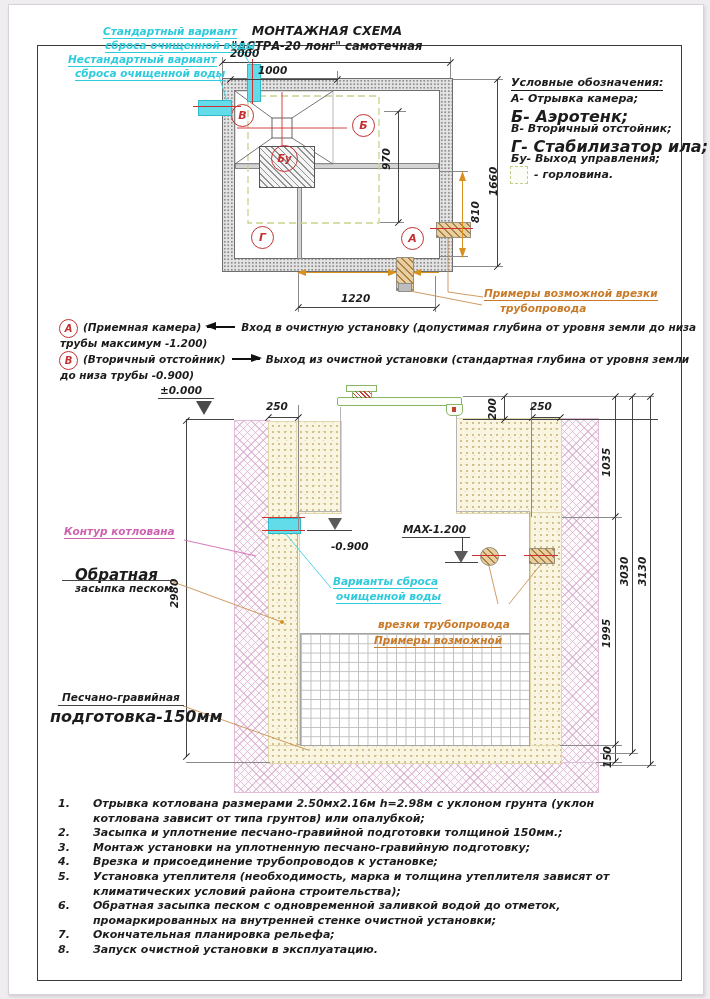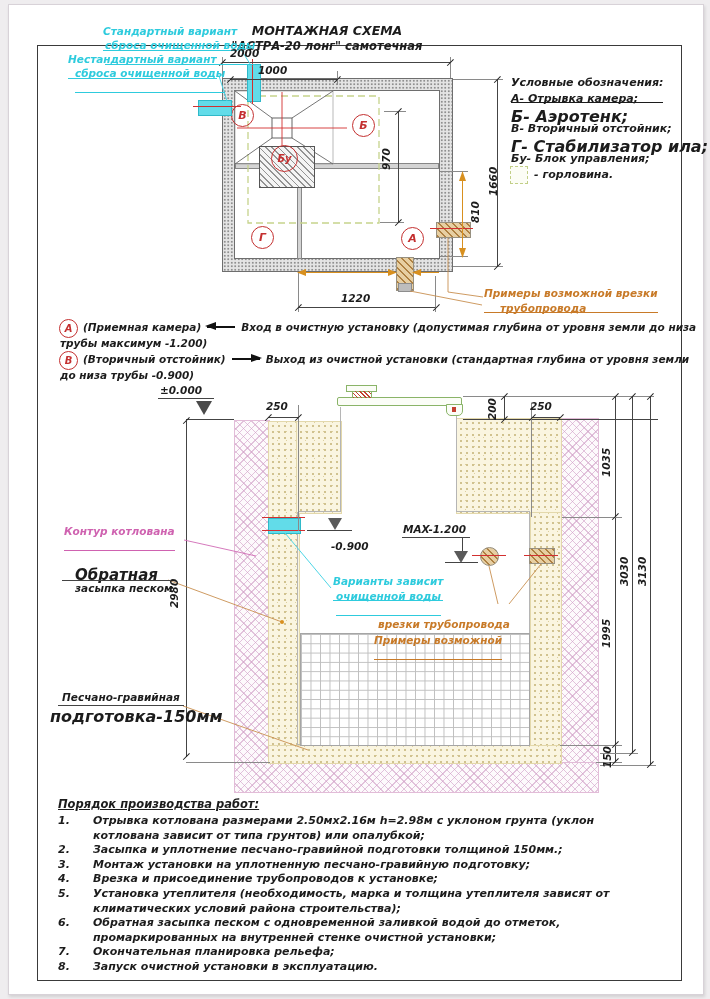--- a/index.html
+++ b/index.html
@@ -25,21 +25,21 @@
   .pipe{position:absolute;background-color:#e7cfa2;background-image:repeating-linear-gradient(45deg,rgba(150,95,25,.7) 0 1.5px,transparent 1.5px 5px);border:1px solid #979080}
   .oline{position:absolute;background:#d8901f;height:1.2px}
   .olinev{position:absolute;background:#d8901f;width:1.2px}
   .pink{position:absolute;background-color:#fdfafc;background-image:repeating-linear-gradient(45deg,rgba(208,158,198,.6) 0 1px,transparent 1px 5.5px),repeating-linear-gradient(135deg,rgba(208,158,198,.6) 0 1px,transparent 1px 5.5px);border:1px solid #e2bcd8}
   .sand{position:absolute;background-color:#faf5e0;background-image:radial-gradient(#cfc08c 0.7px,transparent 0.9px),radial-gradient(#dccf9f 0.7px,transparent 0.9px);background-size:6px 6px,9px 9px;background-position:1px 1px,4px 5px;border:0.5px solid #e3d8ab}
   .grid{position:absolute;background:#fff;background-image:linear-gradient(#bfbfbf 1px,transparent 1px),linear-gradient(90deg,#bfbfbf 1px,transparent 1px);background-size:9.5px 9.3px;border:1px solid #a5a5a5}
   .greenln{border:1.5px solid #8ab468;position:absolute;background:#fbfdf7}
   .cy{color:#2ecbdd}
   .org{color:#c87a28}
   .mag{color:#cf62b0}
-  .ul{border-bottom:1.2px solid currentColor;padding-bottom:13px}
+  .ul{border-bottom:1.2px solid currentColor;padding-bottom:1px}
   .arr{display:inline-block;width:28px;height:1.6px;background:#111;vertical-align:3px;margin:0 6px;position:relative}
   .arr.l:before{content:"";position:absolute;left:-2px;top:-4px;border-right:11px solid #111;border-top:4.5px solid transparent;border-bottom:4.5px solid transparent}
   .arr.r:after{content:"";position:absolute;right:-2px;top:-4px;border-left:11px solid #111;border-top:4.5px solid transparent;border-bottom:4.5px solid transparent}
   .tri{position:absolute;width:0;height:0;border-left:8px solid transparent;border-right:8px solid transparent;border-top:14px solid #4a4a4a}
   .tris{position:absolute;width:0;height:0;border-left:7px solid transparent;border-right:7px solid transparent;border-top:12px solid #5a5a5a}
   svg{position:absolute;left:0;top:0;pointer-events:none}
   .wo-item{display:flex;line-height:14.6px;font-size:11px}
   .wo-num{width:35px;flex:none}
   .wo-text{width:567px;white-space:normal}
 </style>
@@ -51,21 +51,21 @@
 </div>
 
 <div class="abs t" style="left:227px;top:23px;width:200px;text-align:center;font-size:12.5px">МОНТАЖНАЯ СХЕМА</div>
 <div class="abs t" style="left:227px;top:39px;width:200px;text-align:center;font-size:11.5px">"АСТРА-20 лонг" самотечная</div>
 
 <div class="abs t ul" style="left:511px;top:76px;font-size:11px">Условные обозначения:</div>
 <div class="abs t" style="left:511px;top:92px;font-size:11px">А- Отрывка камера;</div>
 <div class="abs t" style="left:511px;top:107px;font-size:16px">Б- Аэротенк;</div>
 <div class="abs t" style="left:511px;top:122px;font-size:11px">В- Вторичный отстойник;</div>
 <div class="abs t" style="left:511px;top:137px;font-size:16px">Г- Стабилизатор ила;</div>
-<div class="abs t" style="left:511px;top:152px;font-size:11px">Бу- Блок управления;</div>
+<div class="abs t" style="left:511px;top:152px;font-size:11px">Бу- Выход управления;</div>
 <div class="abs" style="left:510px;top:166px;width:16px;height:16px;border:1.5px dashed #c2cf87;background:#fcfdf6"></div>
 <div class="abs t" style="left:534px;top:168px;font-size:11px">- горловина.</div>
 
 <div class="stipple" style="left:222px;top:78px;width:229px;height:192px"></div>
 <div class="interior" style="left:234px;top:90px;width:204px;height:167px"></div>
 <div class="divider" style="left:235px;top:163px;width:202px;height:4px"></div>
 <div class="divider" style="left:297px;top:168px;width:3px;height:89px"></div>
 
 <svg width="710" height="999">
   <rect x="248" y="96" width="131" height="127" fill="none" stroke="#c6d38c" stroke-width="1.3" stroke-dasharray="7 4"></rect>
@@ -266,27 +266,26 @@
 <div class="abs t dim rot" style="left:618px;top:586px">3030</div>
 <div class="abs t dim rot" style="left:636px;top:586px">3130</div>
 
 <div class="abs t mag" style="left:64px;top:525px;font-size:10.5px"><span class="ul">Контур котлована</span></div>
 <div class="abs t" style="left:75px;top:566px;font-size:15px">Обратная</div>
 <div class="hl" style="left:62px;top:580px;width:108px"></div>
 <div class="abs t" style="left:75px;top:582px;font-size:10.5px">засыпка песком</div>
 <div class="abs t" style="left:62px;top:691px;font-size:10.5px">Песчано-гравийная</div>
 <div class="hl" style="left:58px;top:705px;width:126px"></div>
 <div class="abs t" style="left:50px;top:707px;font-size:16px">подготовка-150мм</div>
-<div class="abs t cy" style="left:333px;top:575px;font-size:10.5px"><span class="ul">Варианты зависит</span></div>
+<div class="abs t cy" style="left:333px;top:575px;font-size:10.5px"><span class="ul">Варианты сброса</span></div>
 <div class="abs t cy" style="left:336px;top:590px;font-size:10.5px"><span class="ul">очищенной воды</span></div>
 <div class="abs t org" style="left:374px;top:634px;font-size:10.5px"><span class="ul">Примеры возможной</span></div>
 <div class="abs t org" style="left:378px;top:618px;font-size:10.5px">врезки трубопровода</div>
 
 <div class="abs" style="left:58px;top:797px;width:605px">
-  <div class="t" style="font-size:11.5px;text-decoration:underline;margin-bottom:3px">Порядок производства работ:</div>
   <div class="wo-item t">
       <span class="wo-num">1.</span>
       <span class="wo-text">Отрывка котлована размерами 2.50мx2.16м h=2.98м с уклоном грунта (уклон котлована зависит от типа грунтов) или опалубкой;</span>
     </div>
   <div class="wo-item t">
       <span class="wo-num">2.</span>
       <span class="wo-text">Засыпка и уплотнение песчано-гравийной подготовки толщиной 150мм.;</span>
     </div>
   <div class="wo-item t">
       <span class="wo-num">3.</span>

